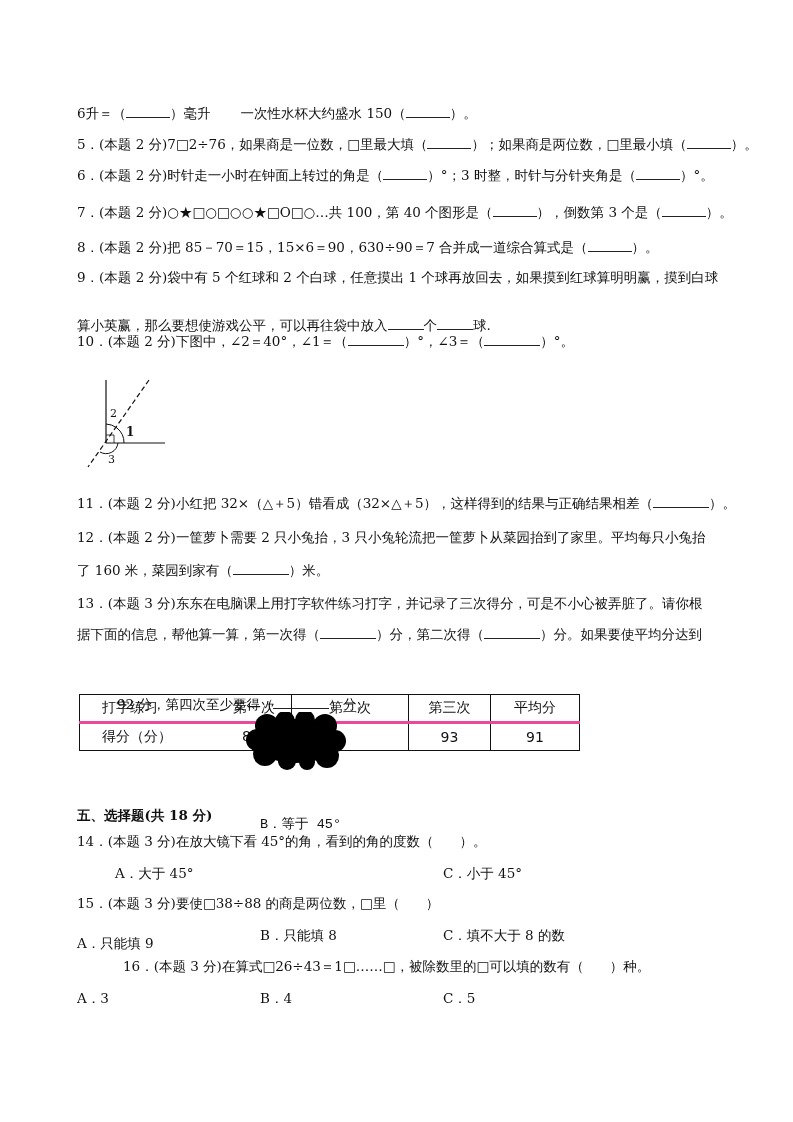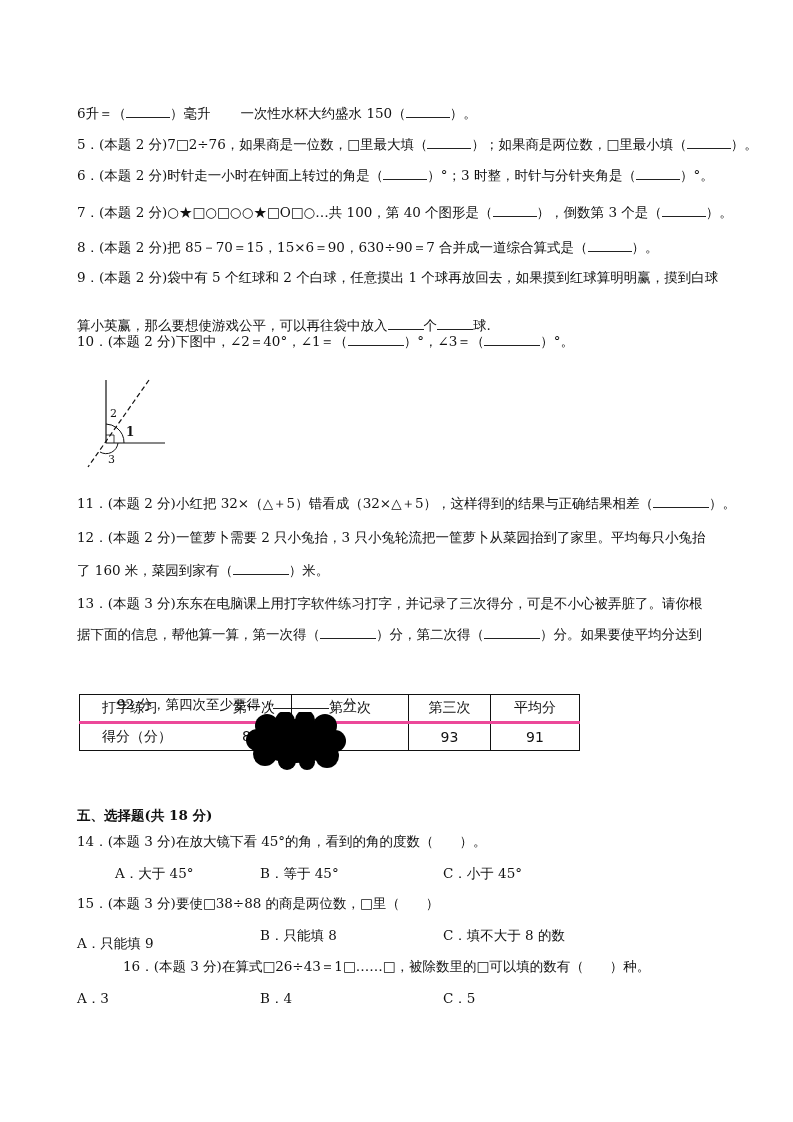--- a/index.html
+++ b/index.html
@@ -146,21 +146,21 @@
     </g>
   </svg>
 </div>
 
 <div class="line section-title" style="top:806px;text-align:right;">五、选择题(共 18 分)</div>
 
 <div class="line" style="top:832px;">
   <span>14．(本题 3 分)在放大镜下看 45°的角，看到的角的度数（</span><span class="paren-space"></span><span>）。</span>
 </div>
 <div class="opt" style="left:77px;top:864px;margin-left:38px;">A．大于 45°</div>
-<div class="opt" style="left:260px;top:864px;">B．等于 45°</div>
+<div class="opt" style="left:260px;top:816px;font-family:Liberation Mono, monospace;">B．等于 45°</div>
 <div class="opt" style="left:443px;top:864px;">C．小于 45°</div>
 
 <div class="line" style="top:894px;">
   <span>15．(本题 3 分)要使□38÷88 的商是两位数，□里（</span><span class="paren-space"></span><span>）</span>
 </div>
 <div class="opt" style="left:77px;top:926px;margin-top:8px;">A．只能填 9</div>
 <div class="opt" style="left:260px;top:926px;">B．只能填 8</div>
 <div class="opt" style="left:443px;top:926px;">C．填不大于 8 的数</div>
 
 <div class="line" style="top:957px;margin-left:46px;">

